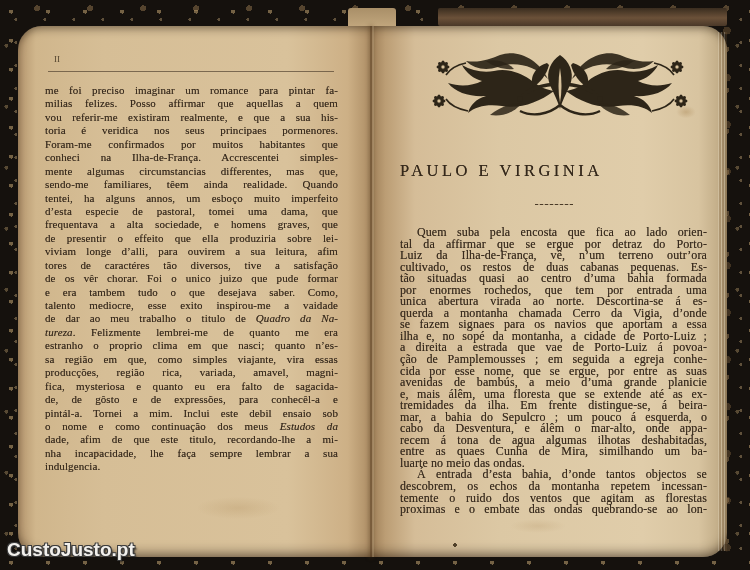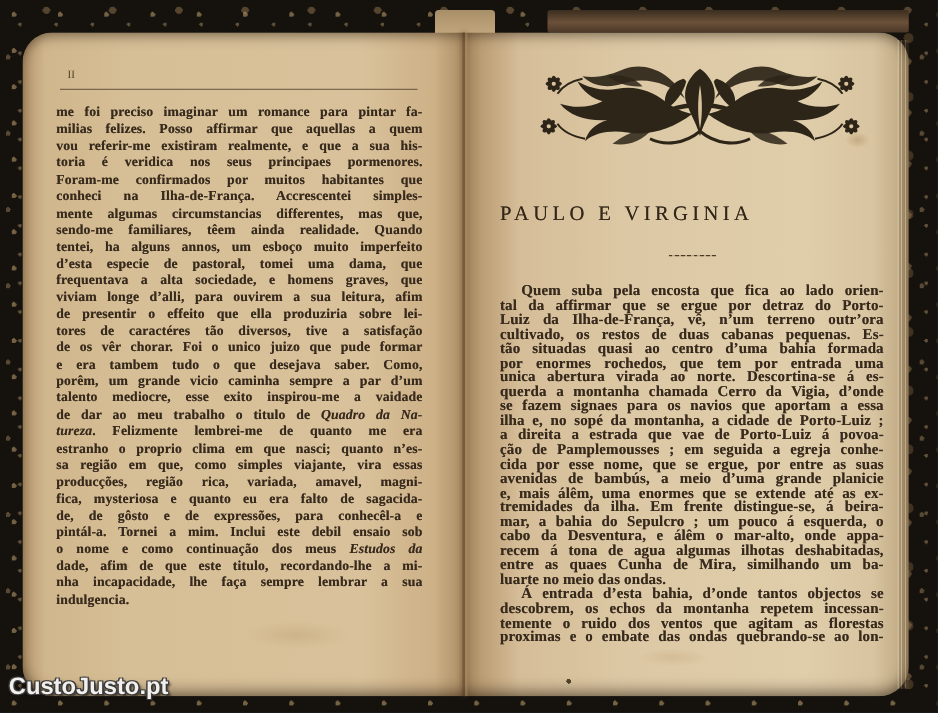--- a/index.html
+++ b/index.html
@@ -44,21 +44,21 @@
   .edge-lines{position:absolute;right:0;top:6px;bottom:6px;width:9px;
     background:repeating-linear-gradient(90deg, rgba(245,235,215,.28) 0 1px, rgba(120,90,55,.25) 1px 3px);}
 
   
   .lp-header{position:absolute;left:30px;top:27px;width:292px;height:14px;
     color:#4a3b2a;font-size:9.5px;letter-spacing:2px;text-align:center;}
   .lp-pagenum{position:absolute;left:6px;top:1px;letter-spacing:0;font-size:9px;color:#55462f;}
   .header-rule{position:absolute;left:30px;top:45px;width:286px;height:1px;background:rgba(74,59,42,.65);}
   .body{position:absolute;color:#372a1d;text-shadow:0 0 .5px rgba(55,42,29,.6);}
   .lp-body{left:27px;top:58px;width:293px;font-size:11px;line-height:13.45px;letter-spacing:.1px;}
-  .line{text-align:justify;text-align-last:justify;height:inherit;font-weight:bold;}
+  .line{text-align:justify;text-align-last:justify;height:inherit;}
   .lp-body .line{height:13.45px;}
   .rp-body .line{height:11.55px;}
   .line.flush{text-align-last:left;}
   .line.indent{padding-left:17px;}
 
   
   .ornament{position:absolute;left:408px;top:25px;width:268px;height:72px;}
   .rp-title{position:absolute;left:382px;top:135px;width:306px;text-align:left;
     font-size:16.5px;letter-spacing:3.5px;color:#33271a;text-shadow:0 0 .5px rgba(51,39,26,.7);}
   .title-rule{position:absolute;left:517px;top:178px;width:38px;height:1px;
@@ -97,26 +97,25 @@
           <div class="line"><span>milias felizes. Posso affirmar que aquellas a quem</span></div>
           <div class="line"><span>vou referir-me existiram realmente, e que a sua his-</span></div>
           <div class="line"><span>toria é veridica nos seus principaes pormenores.</span></div>
           <div class="line"><span>Foram-me confirmados por muitos habitantes que</span></div>
           <div class="line"><span>conheci na Ilha-de-França. Accrescentei simples-</span></div>
           <div class="line"><span>mente algumas circumstancias differentes, mas que,</span></div>
           <div class="line"><span>sendo-me familiares, têem ainda realidade. Quando</span></div>
           <div class="line"><span>tentei, ha alguns annos, um esboço muito imperfeito</span></div>
           <div class="line"><span>d’esta especie de pastoral, tomei uma dama, que</span></div>
           <div class="line"><span>frequentava a alta sociedade, e homens graves, que</span></div>
+          <div class="line"><span>de presentir o effeito que ella produziria sobre lei-</span></div>
           <div class="line"><span>viviam longe d’alli, para ouvirem a sua leitura, afim</span></div>
-          <div class="line"><span>de presentir o effeito que ella produziria sobre lei-</span></div>
           <div class="line"><span>tores de caractéres tão diversos, tive a satisfação</span></div>
           <div class="line"><span>de os vêr chorar. Foi o unico juizo que pude formar</span></div>
           <div class="line"><span>e era tambem tudo o que desejava saber. Como,</span></div>
-          <div class="line"><span>porêm, um grande vicio caminha sempre a par d’um</span></div>
           <div class="line"><span>talento mediocre, esse exito inspirou-me a vaidade</span></div>
           <div class="line"><span>de dar ao meu trabalho o titulo de </span><i>Quadro da Na-</i></div>
           <div class="line"><i>tureza</i><span>. Felizmente lembrei-me de quanto me era</span></div>
           <div class="line"><span>estranho o proprio clima em que nasci; quanto n’es-</span></div>
           <div class="line"><span>sa região em que, como simples viajante, vira essas</span></div>
           <div class="line"><span>producções, região rica, variada, amavel, magni-</span></div>
           <div class="line"><span>fica, mysteriosa e quanto eu era falto de sagacida-</span></div>
           <div class="line"><span>de, de gôsto e de expressões, para conhecêl-a e</span></div>
           <div class="line"><span>pintál-a. Tornei a mim. Inclui este debil ensaio sob</span></div>
           <div class="line"><span>o nome e como continuação dos meus </span><i>Estudos da</i></div>
@@ -182,21 +181,21 @@
           <div class="line"><span>tão situadas quasi ao centro d’uma bahia formada</span></div>
           <div class="line"><span>por enormes rochedos, que tem por entrada uma</span></div>
           <div class="line"><span>unica abertura virada ao norte. Descortina-se á es-</span></div>
           <div class="line"><span>querda a montanha chamada Cerro da Vigia, d’onde</span></div>
           <div class="line"><span>se fazem signaes para os navios que aportam a essa</span></div>
           <div class="line"><span>ilha e, no sopé da montanha, a cidade de Porto-Luiz ;</span></div>
           <div class="line"><span>a direita a estrada que vae de Porto-Luiz á povoa-</span></div>
           <div class="line"><span>ção de Pamplemousses ; em seguida a egreja conhe-</span></div>
           <div class="line"><span>cida por esse nome, que se ergue, por entre as suas</span></div>
           <div class="line"><span>avenidas de bambús, a meio d’uma grande planicie</span></div>
-          <div class="line"><span>e, mais álêm, uma enormes que se extende até as ex-</span></div>
+          <div class="line"><span>e, mais álêm, uma floresta que se extende até as ex-</span></div>
           <div class="line"><span>tremidades da ilha. Em frente distingue-se, á beira-</span></div>
           <div class="line"><span>mar, a bahia do Sepulcro ; um pouco á esquerda, o</span></div>
           <div class="line"><span>cabo da Desventura, e álêm o mar-alto, onde appa-</span></div>
           <div class="line"><span>recem á tona de agua algumas ilhotas deshabitadas,</span></div>
           <div class="line"><span>entre as quaes Cunha de Mira, similhando um ba-</span></div>
           <div class="line flush"><span>luarte no meio das ondas.</span></div>
           <div class="line indent"><span>Á entrada d’esta bahia, d’onde tantos objectos se</span></div>
           <div class="line"><span>descobrem, os echos da montanha repetem incessan-</span></div>
           <div class="line"><span>temente o ruido dos ventos que agitam as florestas</span></div>
           <div class="line"><span>proximas e o embate das ondas quebrando-se ao lon-</span></div>

